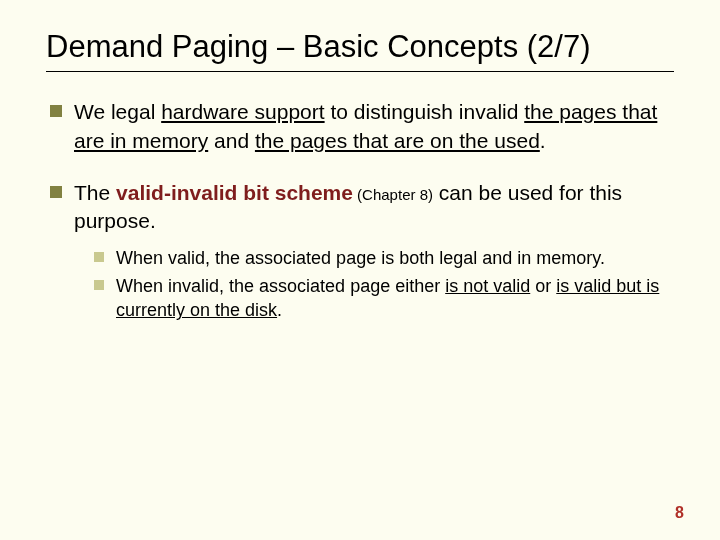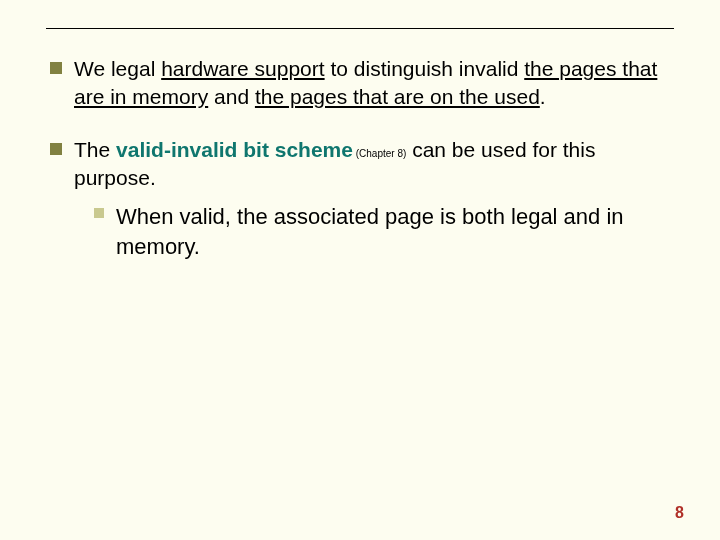--- a/index.html
+++ b/index.html
@@ -52,41 +52,42 @@
   }
   .bullet-l2 .marker {
     width: 10px;
     height: 10px;
     background: #c9c98f;
     flex-shrink: 0;
     margin-top: 6px;
     margin-right: 12px;
   }
   .bullet-l2 .text {
-    font-size: 22px;
+    font-size: 18px;
     line-height: 1.35;
   }
   .u { text-decoration: underline; }
   .b { font-weight: 700; }
-  .accent { color: #0f766e; }
-  .small { font-size: 10px; }
+  .accent { color: #7f1d1d; }
+  .small { font-size: 15px; }
   .page-num {
     position: absolute;
     bottom: 18px;
     right: 36px;
     font-size: 16px;
     color: #b03028;
     font-weight: 700;
   }
 </style>
 </head>
 <body>
 
 <div class="slide">
 
+  <h1 class="title">Demand Paging – Basic Concepts (2/7)</h1>
   <hr class="title-rule">
 
   <div class="bullet-l1">
     <div class="marker"></div>
     <div class="text">
       <span>We legal </span><span class="u">hardware support</span><span> to distinguish invalid </span><span class="u">the pages that are in memory</span><span> and </span><span class="u">the pages that are on the used</span><span>.</span>
     </div>
   </div>
 
   <div class="bullet-l1" style="margin-bottom:10px;">
@@ -94,16 +95,22 @@
     <div class="text">
       <span>The </span><span class="b accent">valid-invalid bit scheme</span><span class="small"> (Chapter 8)</span><span> can be used for this purpose.</span>
     </div>
   </div>
 
   <div class="bullet-l2">
     <div class="marker"></div>
     <div class="text">When valid, the associated page is both legal and in memory.</div>
   </div>
 
+  <div class="bullet-l2">
+    <div class="marker"></div>
+    <div class="text">
+      <span>When invalid, the associated page either </span><span class="u">is not valid</span><span> or </span><span class="u">is valid but is currently on the disk</span><span>.</span>
+    </div>
+  </div>
 
 </div>
 
 <div class="page-num">8</div>
 
 </body></html>

